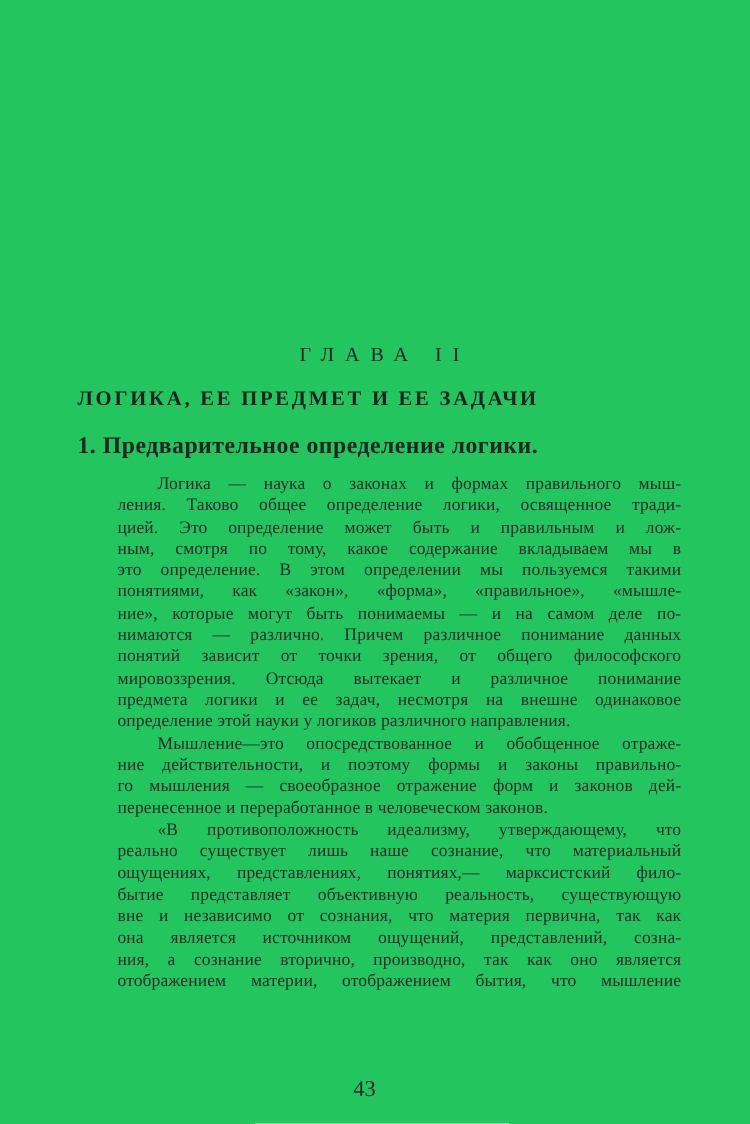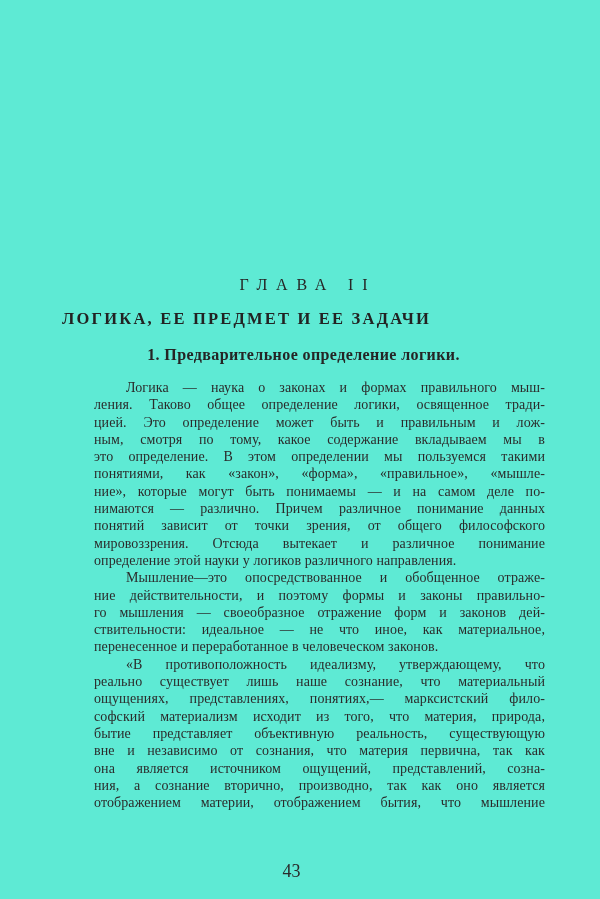--- a/index.html
+++ b/index.html
@@ -7,21 +7,21 @@
     padding: 0;
     width: 600px;
     height: 899px;
     overflow: hidden;
     background: #ffffff;
   }
   .page {
     position: relative;
     width: 600px;
     height: 899px;
-    background: #5eead4;
+    background: #22c55e;
     color: #2a2a2a;
     font-family: "Liberation Serif", "DejaVu Serif", serif;
   }
   .column {
     position: absolute;
     left: 62px;
     width: 483px;
   }
   .chapter-heading {
     top: 276px;
@@ -37,22 +37,22 @@
     top: 309px;
     text-align: left;
     font-size: 16.5px;
     font-weight: 700;
     letter-spacing: 2.2px;
     color: #222222;
     white-space: nowrap;
   }
   .section-heading {
     top: 346px;
-    text-align: center;
-    font-size: 16px;
+    text-align: left;
+    font-size: 19px;
     font-weight: 700;
     letter-spacing: 0.4px;
     color: #252525;
     white-space: nowrap;
   }
   .body-text {
     top: 379px;
     font-size: 14px;
     line-height: 17.3px;
     color: #2b2b2b;
@@ -96,34 +96,33 @@
         <div class="line first">Логика — наука о законах и формах правильного мыш-</div>
         <div class="line">ления. Таково общее определение логики, освященное тради-</div>
         <div class="line">цией. Это определение может быть и правильным и лож-</div>
         <div class="line">ным, смотря по тому, какое содержание вкладываем мы в</div>
         <div class="line">это определение. В этом определении мы пользуемся такими</div>
         <div class="line">понятиями, как «закон», «форма», «правильное», «мышле-</div>
         <div class="line">ние», которые могут быть понимаемы — и на самом деле по-</div>
         <div class="line">нимаются — различно. Причем различное понимание данных</div>
         <div class="line">понятий зависит от точки зрения, от общего философского</div>
         <div class="line">мировоззрения. Отсюда вытекает и различное понимание</div>
+        <div class="line">предмета логики и ее задач, несмотря на внешне одинаковое</div>
         <div class="line para-end">определение этой науки у логиков различного направления.</div>
       </div>
       <div class="para">
         <div class="line first">Мышление—это опосредствованное и обобщенное отраже-</div>
         <div class="line">ние действительности, и поэтому формы и законы правильно-</div>
         <div class="line">го мышления — своеобразное отражение форм и законов дей-</div>
-        <div class="line">ствительности: идеальное — не что иное, как материальное,</div>
         <div class="line para-end">перенесенное и переработанное в человеческом законов.</div>
       </div>
       <div class="para">
         <div class="line first">«В противоположность идеализму, утверждающему, что</div>
         <div class="line">реально существует лишь наше сознание, что материальный</div>
         <div class="line">ощущениях, представлениях, понятиях,— марксистский фило-</div>
-        <div class="line">софский материализм исходит из того, что материя, природа,</div>
         <div class="line">бытие представляет объективную реальность, существующую</div>
         <div class="line">вне и независимо от сознания, что материя первична, так как</div>
         <div class="line">она является источником ощущений, представлений, созна-</div>
         <div class="line">ния, а сознание вторично, производно, так как оно является</div>
         <div class="line">отображением материи, отображением бытия, что мышление</div>
       </div>
     </div>
 
   <div class="page-number">43</div>
 

